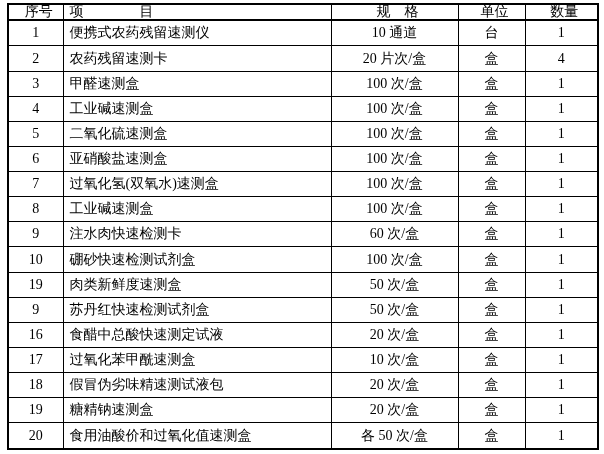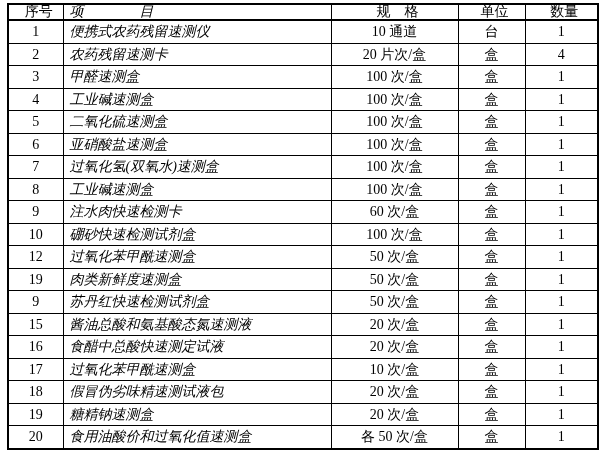--- a/index.html
+++ b/index.html
@@ -36,21 +36,20 @@
     text-align: center;
     vertical-align: middle;
     padding: 0;
     white-space: nowrap;
     overflow: hidden;
   }
   .doc-table th { border-bottom-width: 2px; padding-left: 6px; }
   .doc-table .c-item {
     text-align: left;
     padding-left: 6px;
-    font-style: italic;
   }
 </style>
 </head>
 <body>
 
 <div class="page">
   <table class="doc-table">
     <colgroup>
       <col style="width:55px">
       <col style="width:268px">
@@ -132,44 +131,30 @@
           <td class="c-qty">1</td>
         </tr>
         <tr>
           <td class="c-no">10</td>
           <td class="c-item">硼砂快速检测试剂盒</td>
           <td class="c-spec">100 次/盒</td>
           <td class="c-unit">盒</td>
           <td class="c-qty">1</td>
         </tr>
         <tr>
-          <td class="c-no">12</td>
-          <td class="c-item">过氧化苯甲酰速测盒</td>
-          <td class="c-spec">50 次/盒</td>
-          <td class="c-unit">盒</td>
-          <td class="c-qty">1</td>
-        </tr>
-        <tr>
           <td class="c-no">19</td>
           <td class="c-item">肉类新鲜度速测盒</td>
           <td class="c-spec">50 次/盒</td>
           <td class="c-unit">盒</td>
           <td class="c-qty">1</td>
         </tr>
         <tr>
           <td class="c-no">9</td>
           <td class="c-item">苏丹红快速检测试剂盒</td>
           <td class="c-spec">50 次/盒</td>
-          <td class="c-unit">盒</td>
-          <td class="c-qty">1</td>
-        </tr>
-        <tr>
-          <td class="c-no">15</td>
-          <td class="c-item">酱油总酸和氨基酸态氮速测液</td>
-          <td class="c-spec">20 次/盒</td>
           <td class="c-unit">盒</td>
           <td class="c-qty">1</td>
         </tr>
         <tr>
           <td class="c-no">16</td>
           <td class="c-item">食醋中总酸快速测定试液</td>
           <td class="c-spec">20 次/盒</td>
           <td class="c-unit">盒</td>
           <td class="c-qty">1</td>
         </tr>

